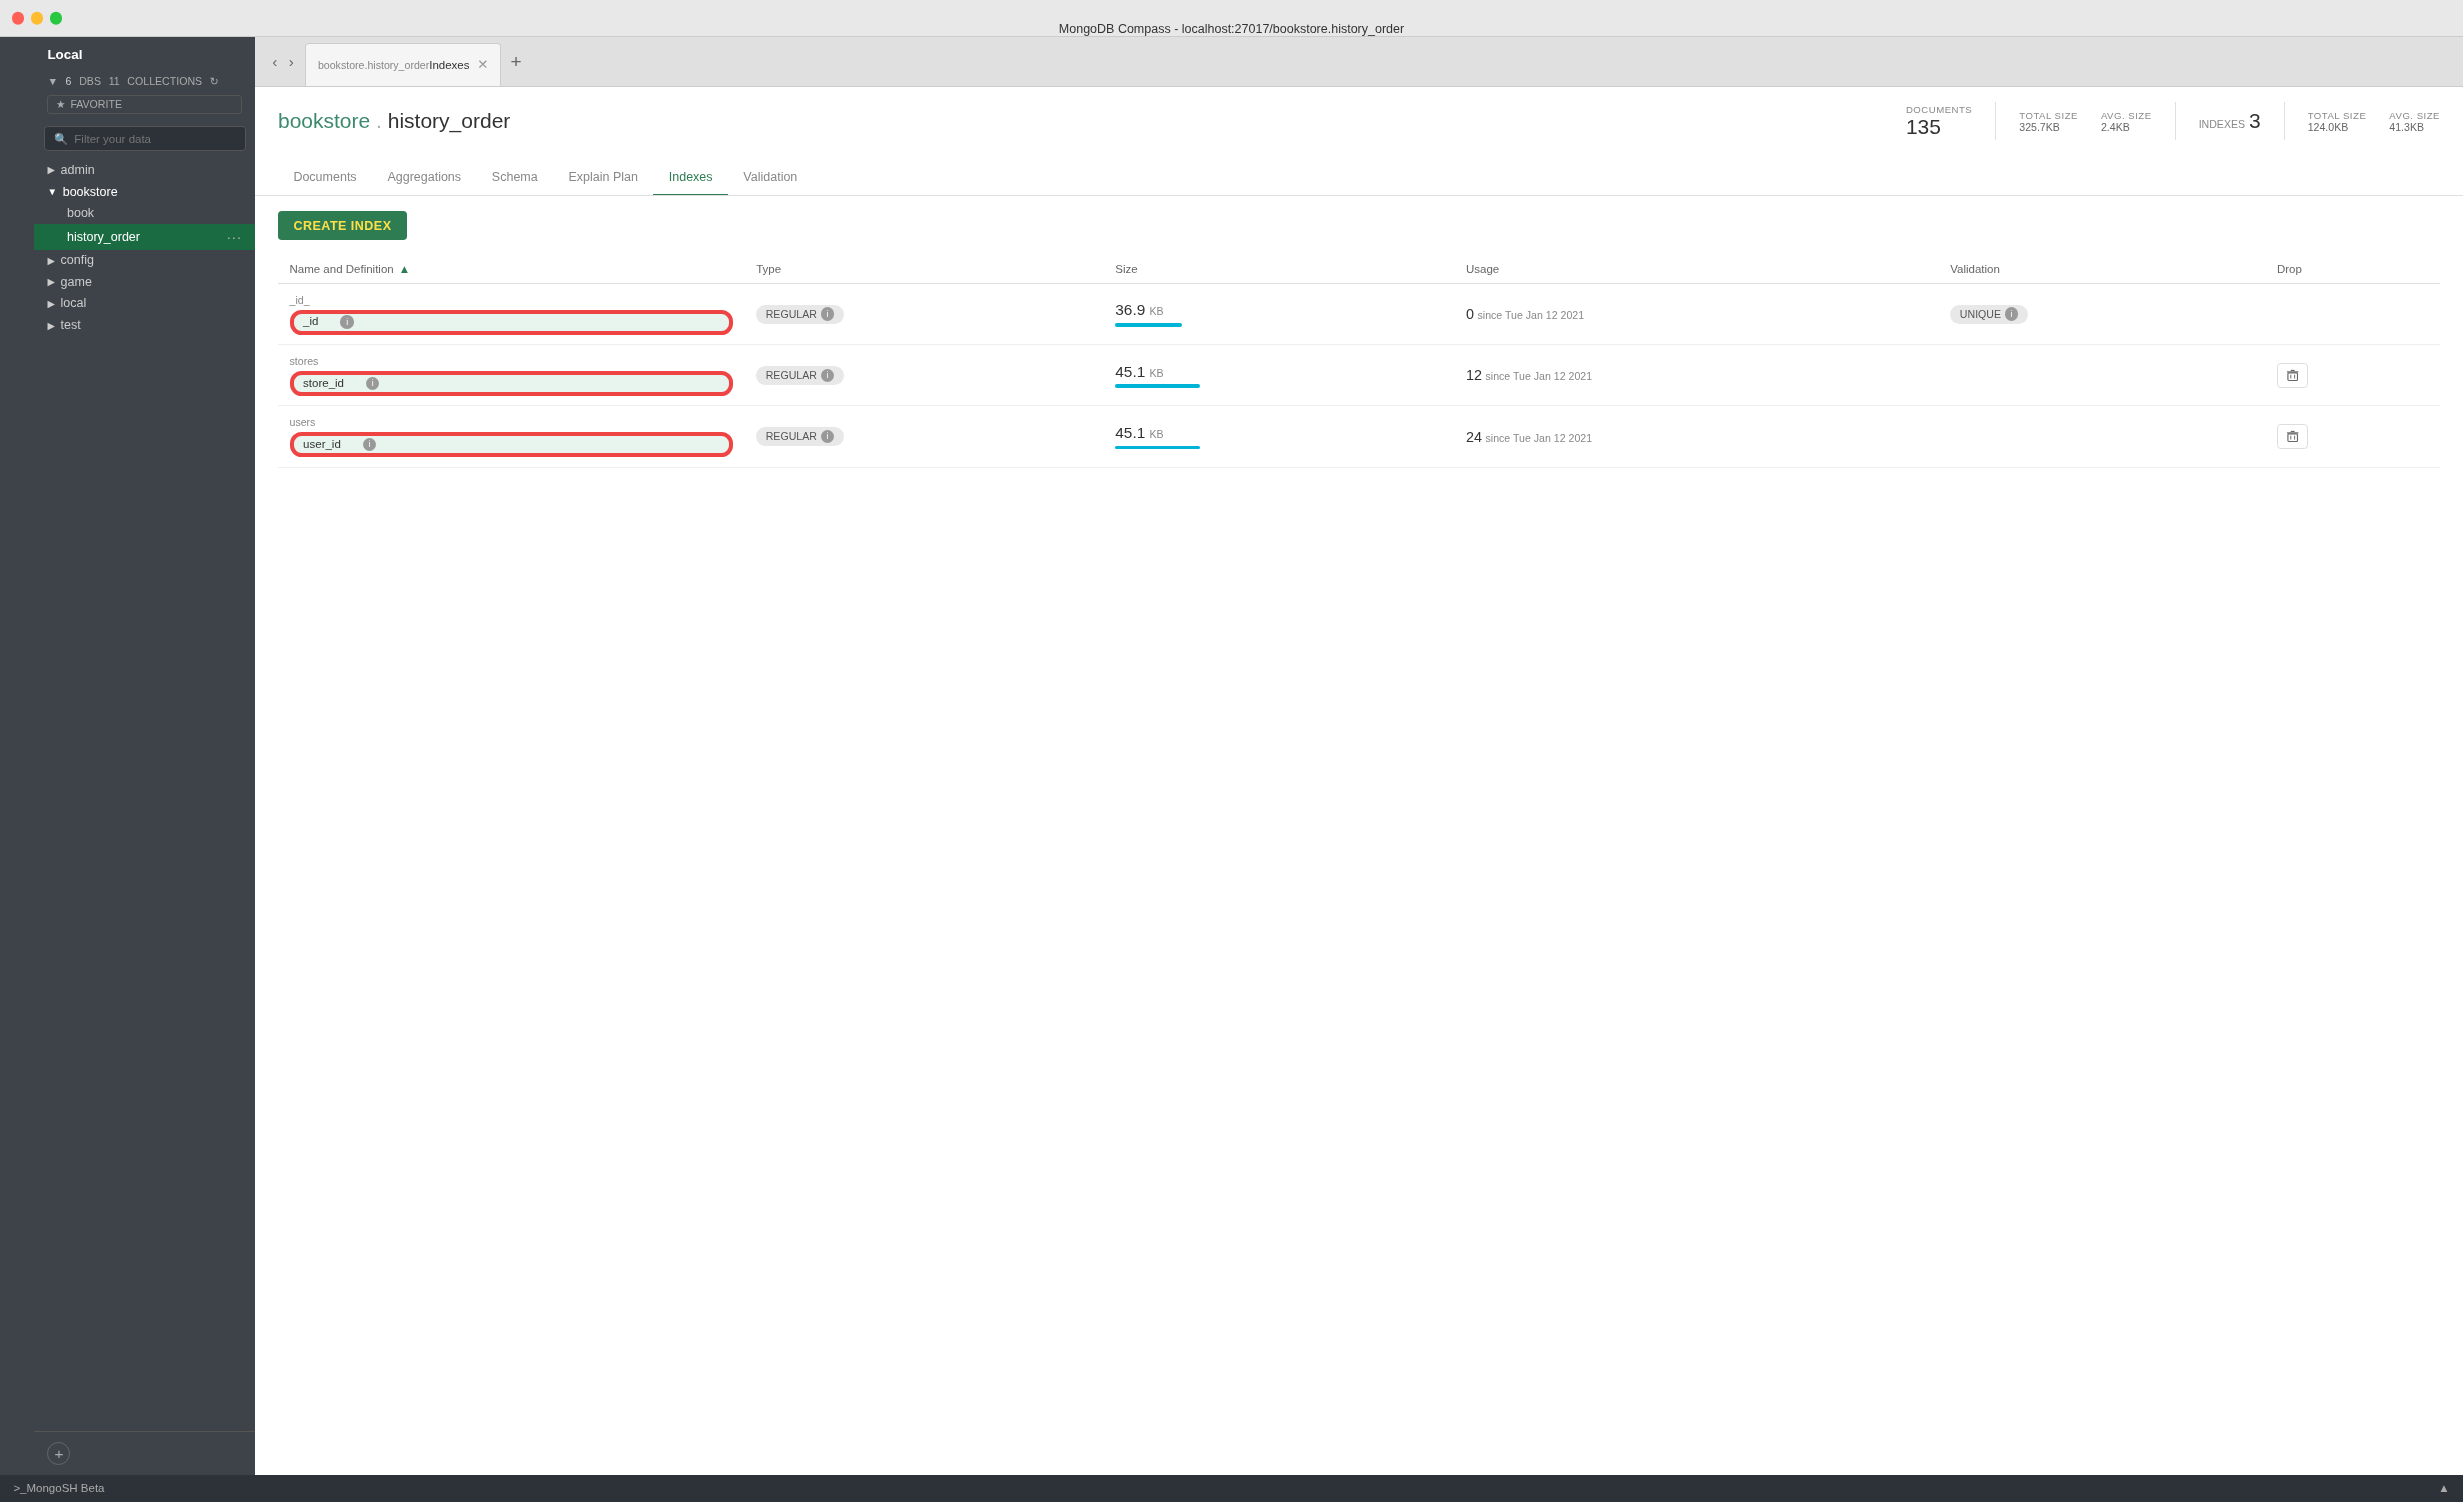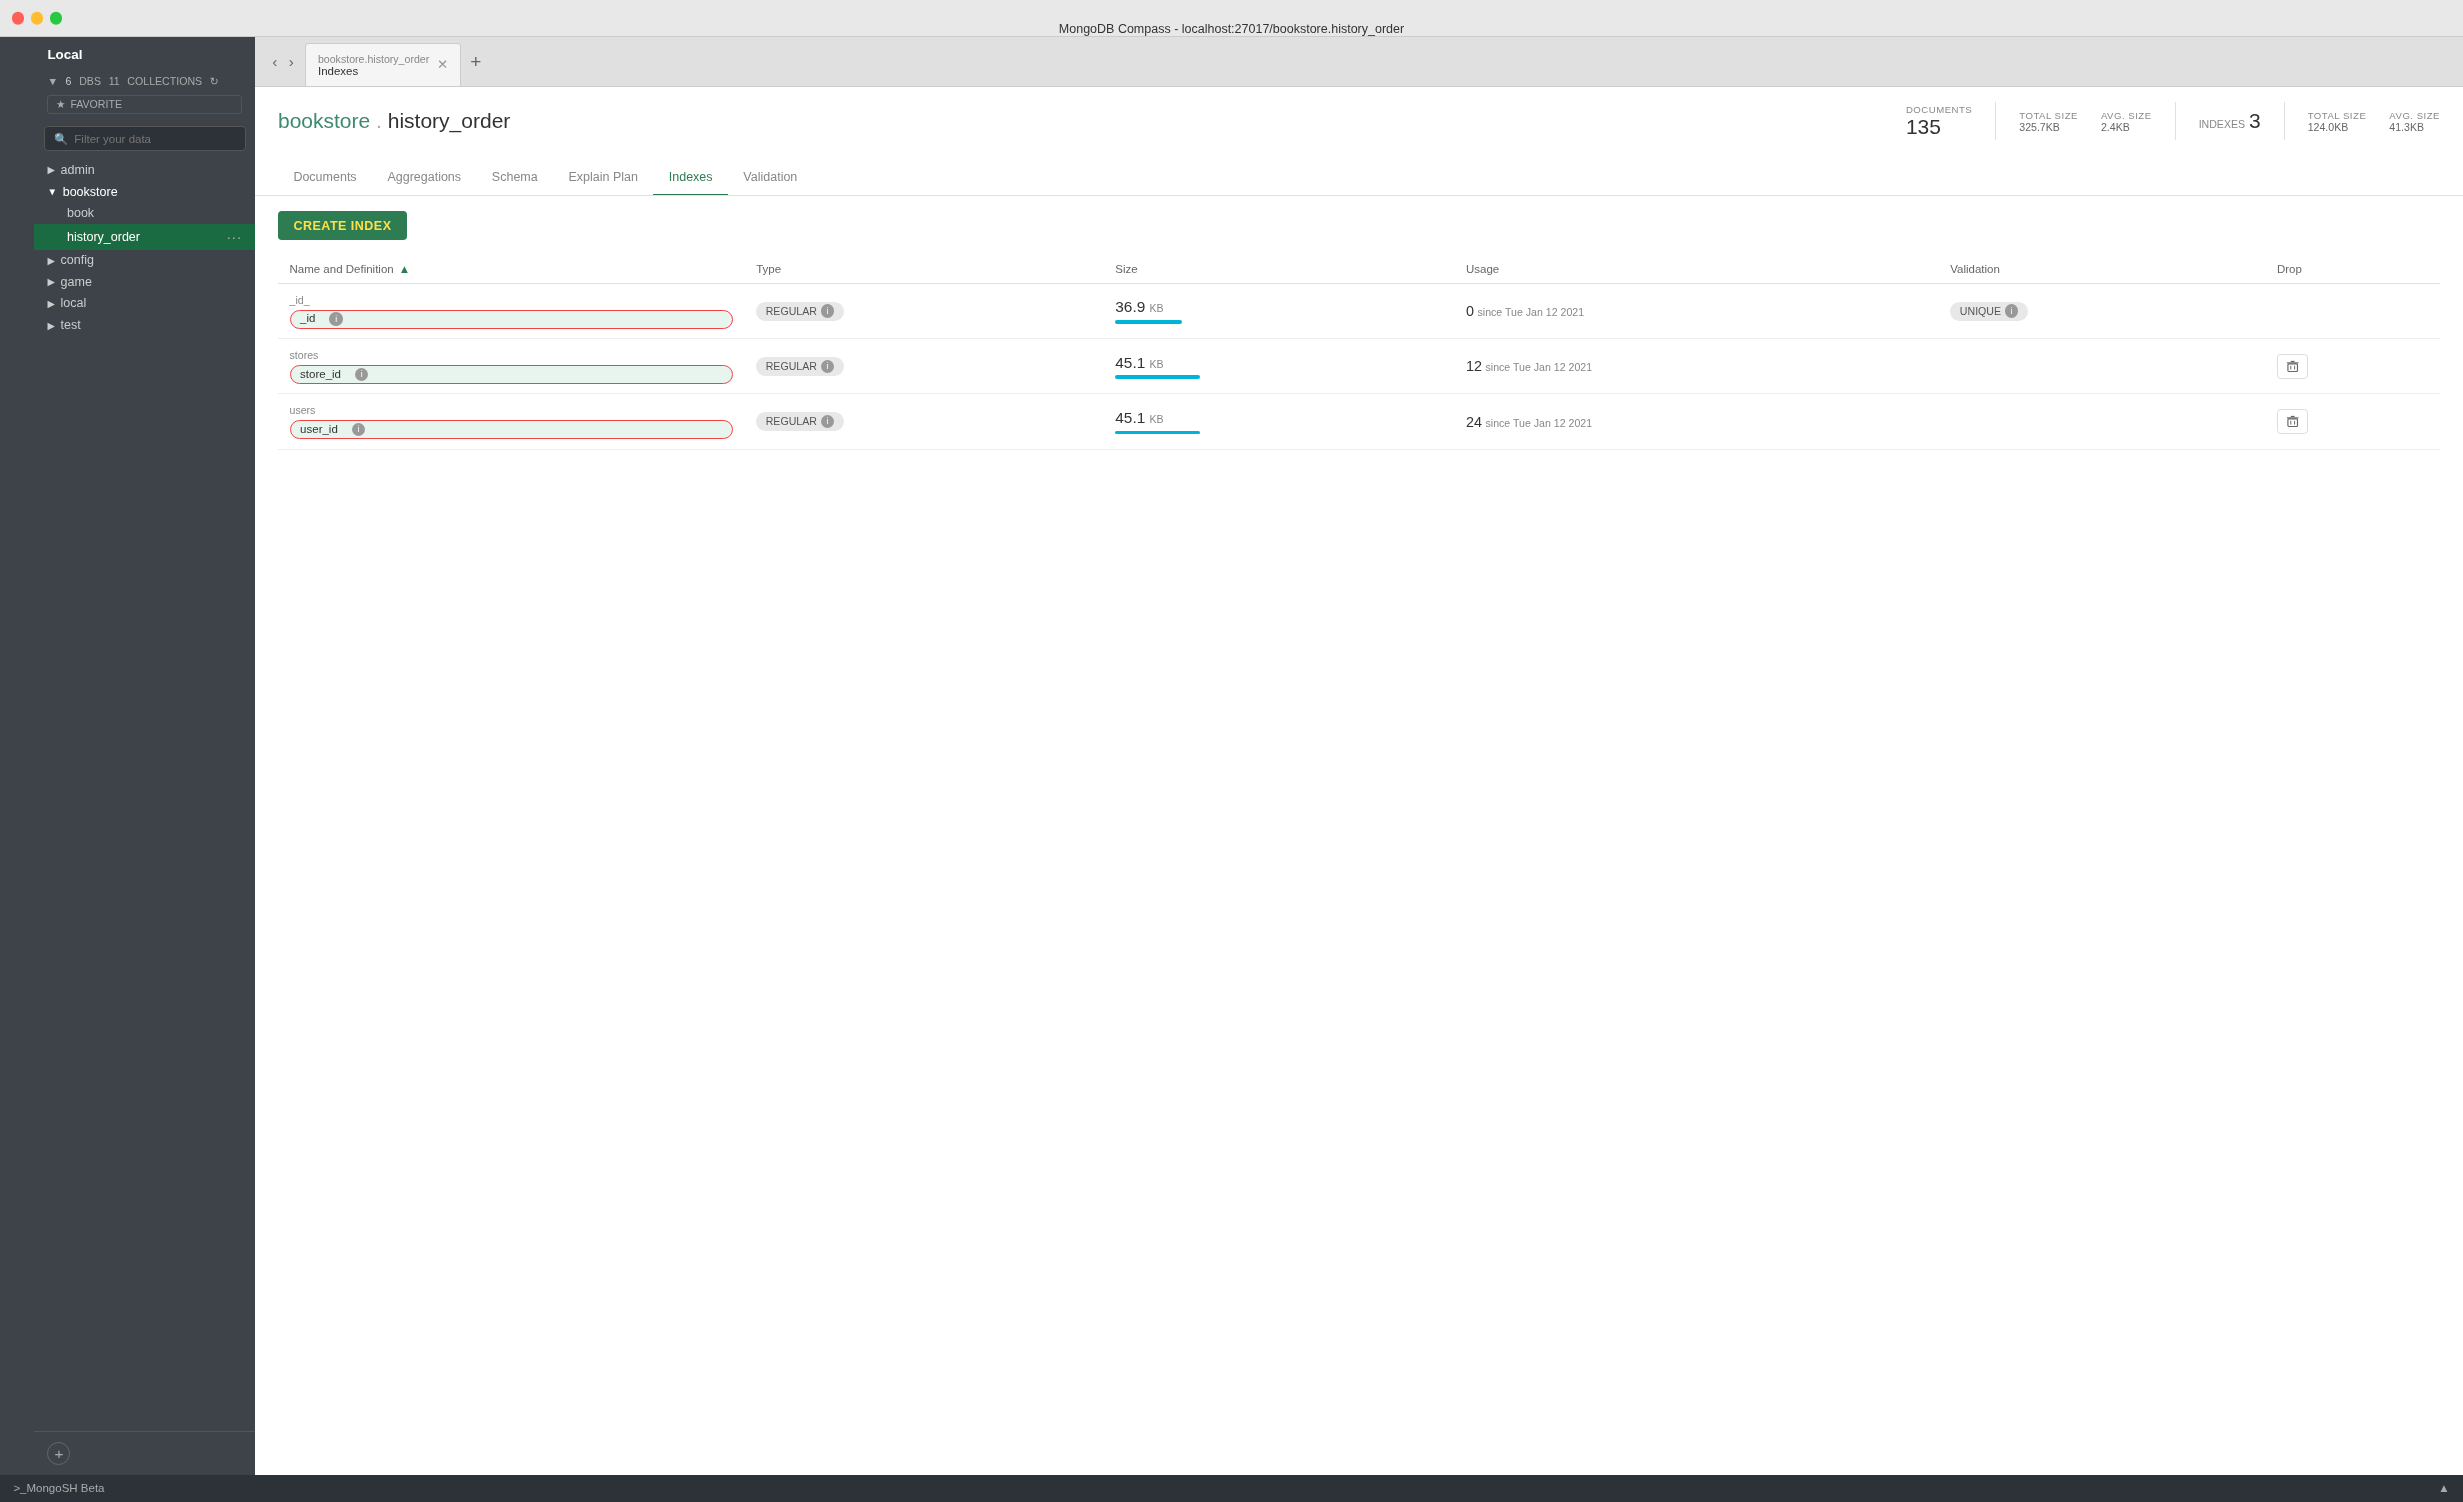--- a/index.html
+++ b/index.html
@@ -40,21 +40,21 @@
     .add-btn { width: 23px; height: 23px; border-radius: 50%; border: 1px solid #666; color: #aaa; display: flex; align-items: center; justify-content: center; cursor: pointer; font-size: 15.4px; background: none; }
 
     .mongosh { background: #2d3238; color: #aaa; padding: 7.7px 13.4px; font-size: 11.5px; display: flex; justify-content: space-between; flex-shrink: 0; }
 
     
     .main { flex: 1; display: flex; flex-direction: column; background: #f5f5f5; overflow: hidden; }
 
     
     .tab-bar { background: #e0e0e0; display: flex; align-items: stretch; padding: 0 7.7px; gap: 1.9px; flex-shrink: 0; border-bottom: 1px solid #ccc; height: 50px; }
     .tab { display: flex; align-items: center; gap: 7.7px; padding: 0 11.5px; background: #f5f5f5; border-radius: 3.8px 3.8px 0 0; cursor: pointer; min-width: 134px; border: 1px solid #ccc; border-bottom: none; margin-top: 5.8px; position: relative; }
-    .tab .tab-content { display: flex; flex-direction: column; }
+    .tab .tab-content { display: flex; }
     .tab .tab-db { font-size: 10.6px; color: #888; }
     .tab .tab-name { font-size: 11.5px; color: #333; font-weight: 500; }
     .tab .close-btn { margin-left: auto; color: #999; cursor: pointer; font-size: 13.4px; }
     .tab-nav { display: flex; align-items: center; gap: 3.8px; padding: 0 5.8px; }
     .tab-nav button { background: none; border: none; cursor: pointer; color: #666; font-size: 15.4px; padding: 3.8px; }
     .tab-add { background: none; border: none; cursor: pointer; color: #666; font-size: 19px; padding: 3.8px 7.7px; display: flex; align-items: center; }
 
     
     .content-header { padding: 15.4px 23px 0; background: #fff; border-bottom: 1px solid #e0e0e0; flex-shrink: 0; }
     .db-title { display: flex; align-items: center; justify-content: space-between; margin-bottom: 20px; }
@@ -83,21 +83,21 @@
     .create-btn { background: #2e7d52; color: #fde047; border: none; padding: 7.7px 15.4px; border-radius: 3.8px; font-size: 12.5px; font-weight: 600; cursor: pointer; margin-bottom: 15.4px; letter-spacing: 0.5px; }
 
     
     .index-table { width: 100%; border-collapse: collapse; }
     .index-table th { text-align: left; padding: 7.7px 11.5px; font-size: 11.5px; color: #666; font-weight: 500; border-bottom: 1px solid #e0e0e0; }
     .index-table th .sort-arrow { color: #2e7d52; margin-left: 1.9px; }
     .index-row { border-bottom: 1px solid #eee; }
     .index-row td { padding: 9.6px 11.5px; vertical-align: middle; }
     .index-name-section { display: flex; flex-direction: column; gap: 3.8px; }
     .index-section-label { font-size: 10.6px; color: #888; }
-    .index-field-tag { display: inline-flex; align-items: flex-start; gap: 14px; background: #e8f4ee; border: 1px solid #ef4444; border-radius: 11.5px; padding: 1.9px 9.6px; font-size: 11.5px; color: #333; }
+    .index-field-tag { display: inline-flex; align-items: flex-start; gap: 22px; background: #e8f4ee; border: 4px solid #ef4444; border-radius: 11.5px; padding: 1.9px 9.6px; font-size: 11.5px; color: #333; }
     .index-field-tag .info-icon { width: 13.4px; height: 13.4px; border-radius: 50%; background: #999; color: #fff; font-size: 8.6px; display: inline-flex; align-items: center; justify-content: center; cursor: pointer; }
     .type-badge { display: inline-flex; align-items: center; gap: 3.8px; background: #e8e8e8; border-radius: 11.5px; padding: 2.9px 9.6px; font-size: 10.6px; color: #555; font-weight: 500; }
     .type-badge .info-icon { width: 13.4px; height: 13.4px; border-radius: 50%; background: #999; color: #fff; font-size: 8.6px; display: inline-flex; align-items: center; justify-content: center; cursor: pointer; }
     .size-cell { display: flex; flex-direction: column; gap: 3.8px; }
     .size-value { font-size: 15.4px; color: #333; }
     .size-value span { font-size: 10.6px; color: #888; }
     .size-bar { height: 3.8px; background: #00b4d8; border-radius: 1.9px; }
     .usage-cell { font-size: 14.4px; color: #333; }
     .usage-since { font-size: 10.6px; color: #888; }
     .prop-badge { display: inline-flex; align-items: center; gap: 3.8px; background: #e8e8e8; border-radius: 11.5px; padding: 2.9px 9.6px; font-size: 10.6px; color: #555; font-weight: 500; }

